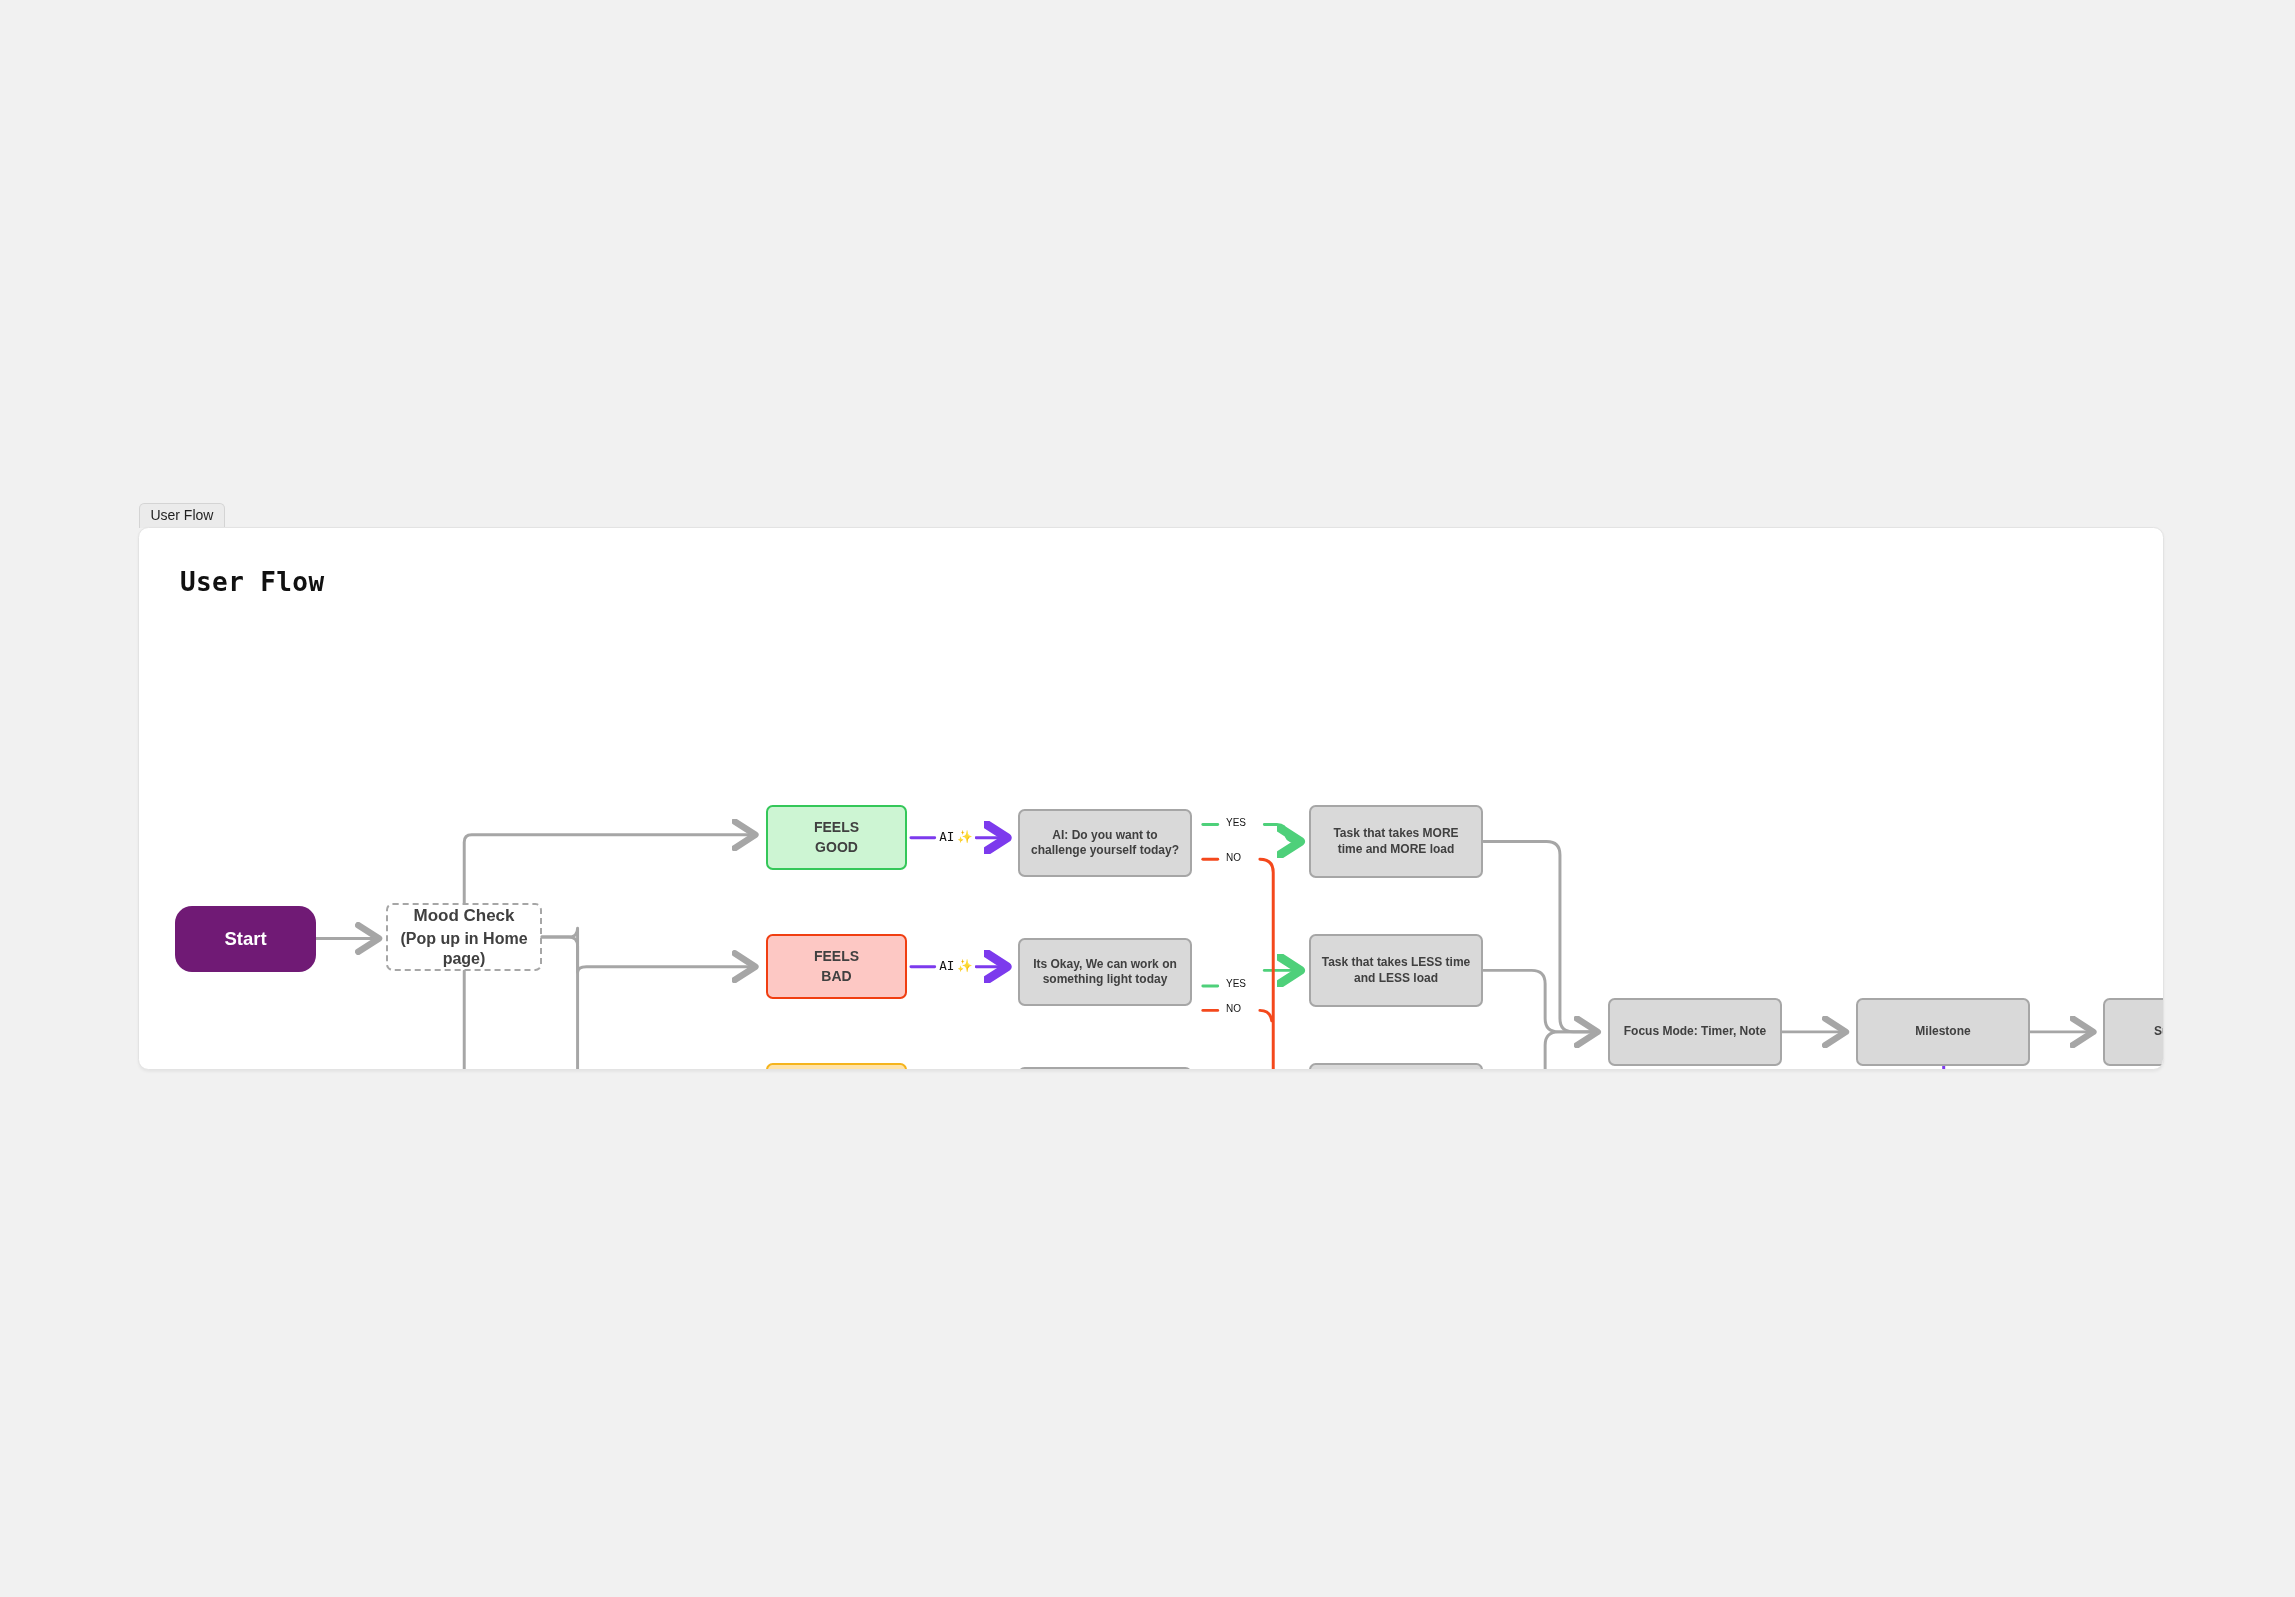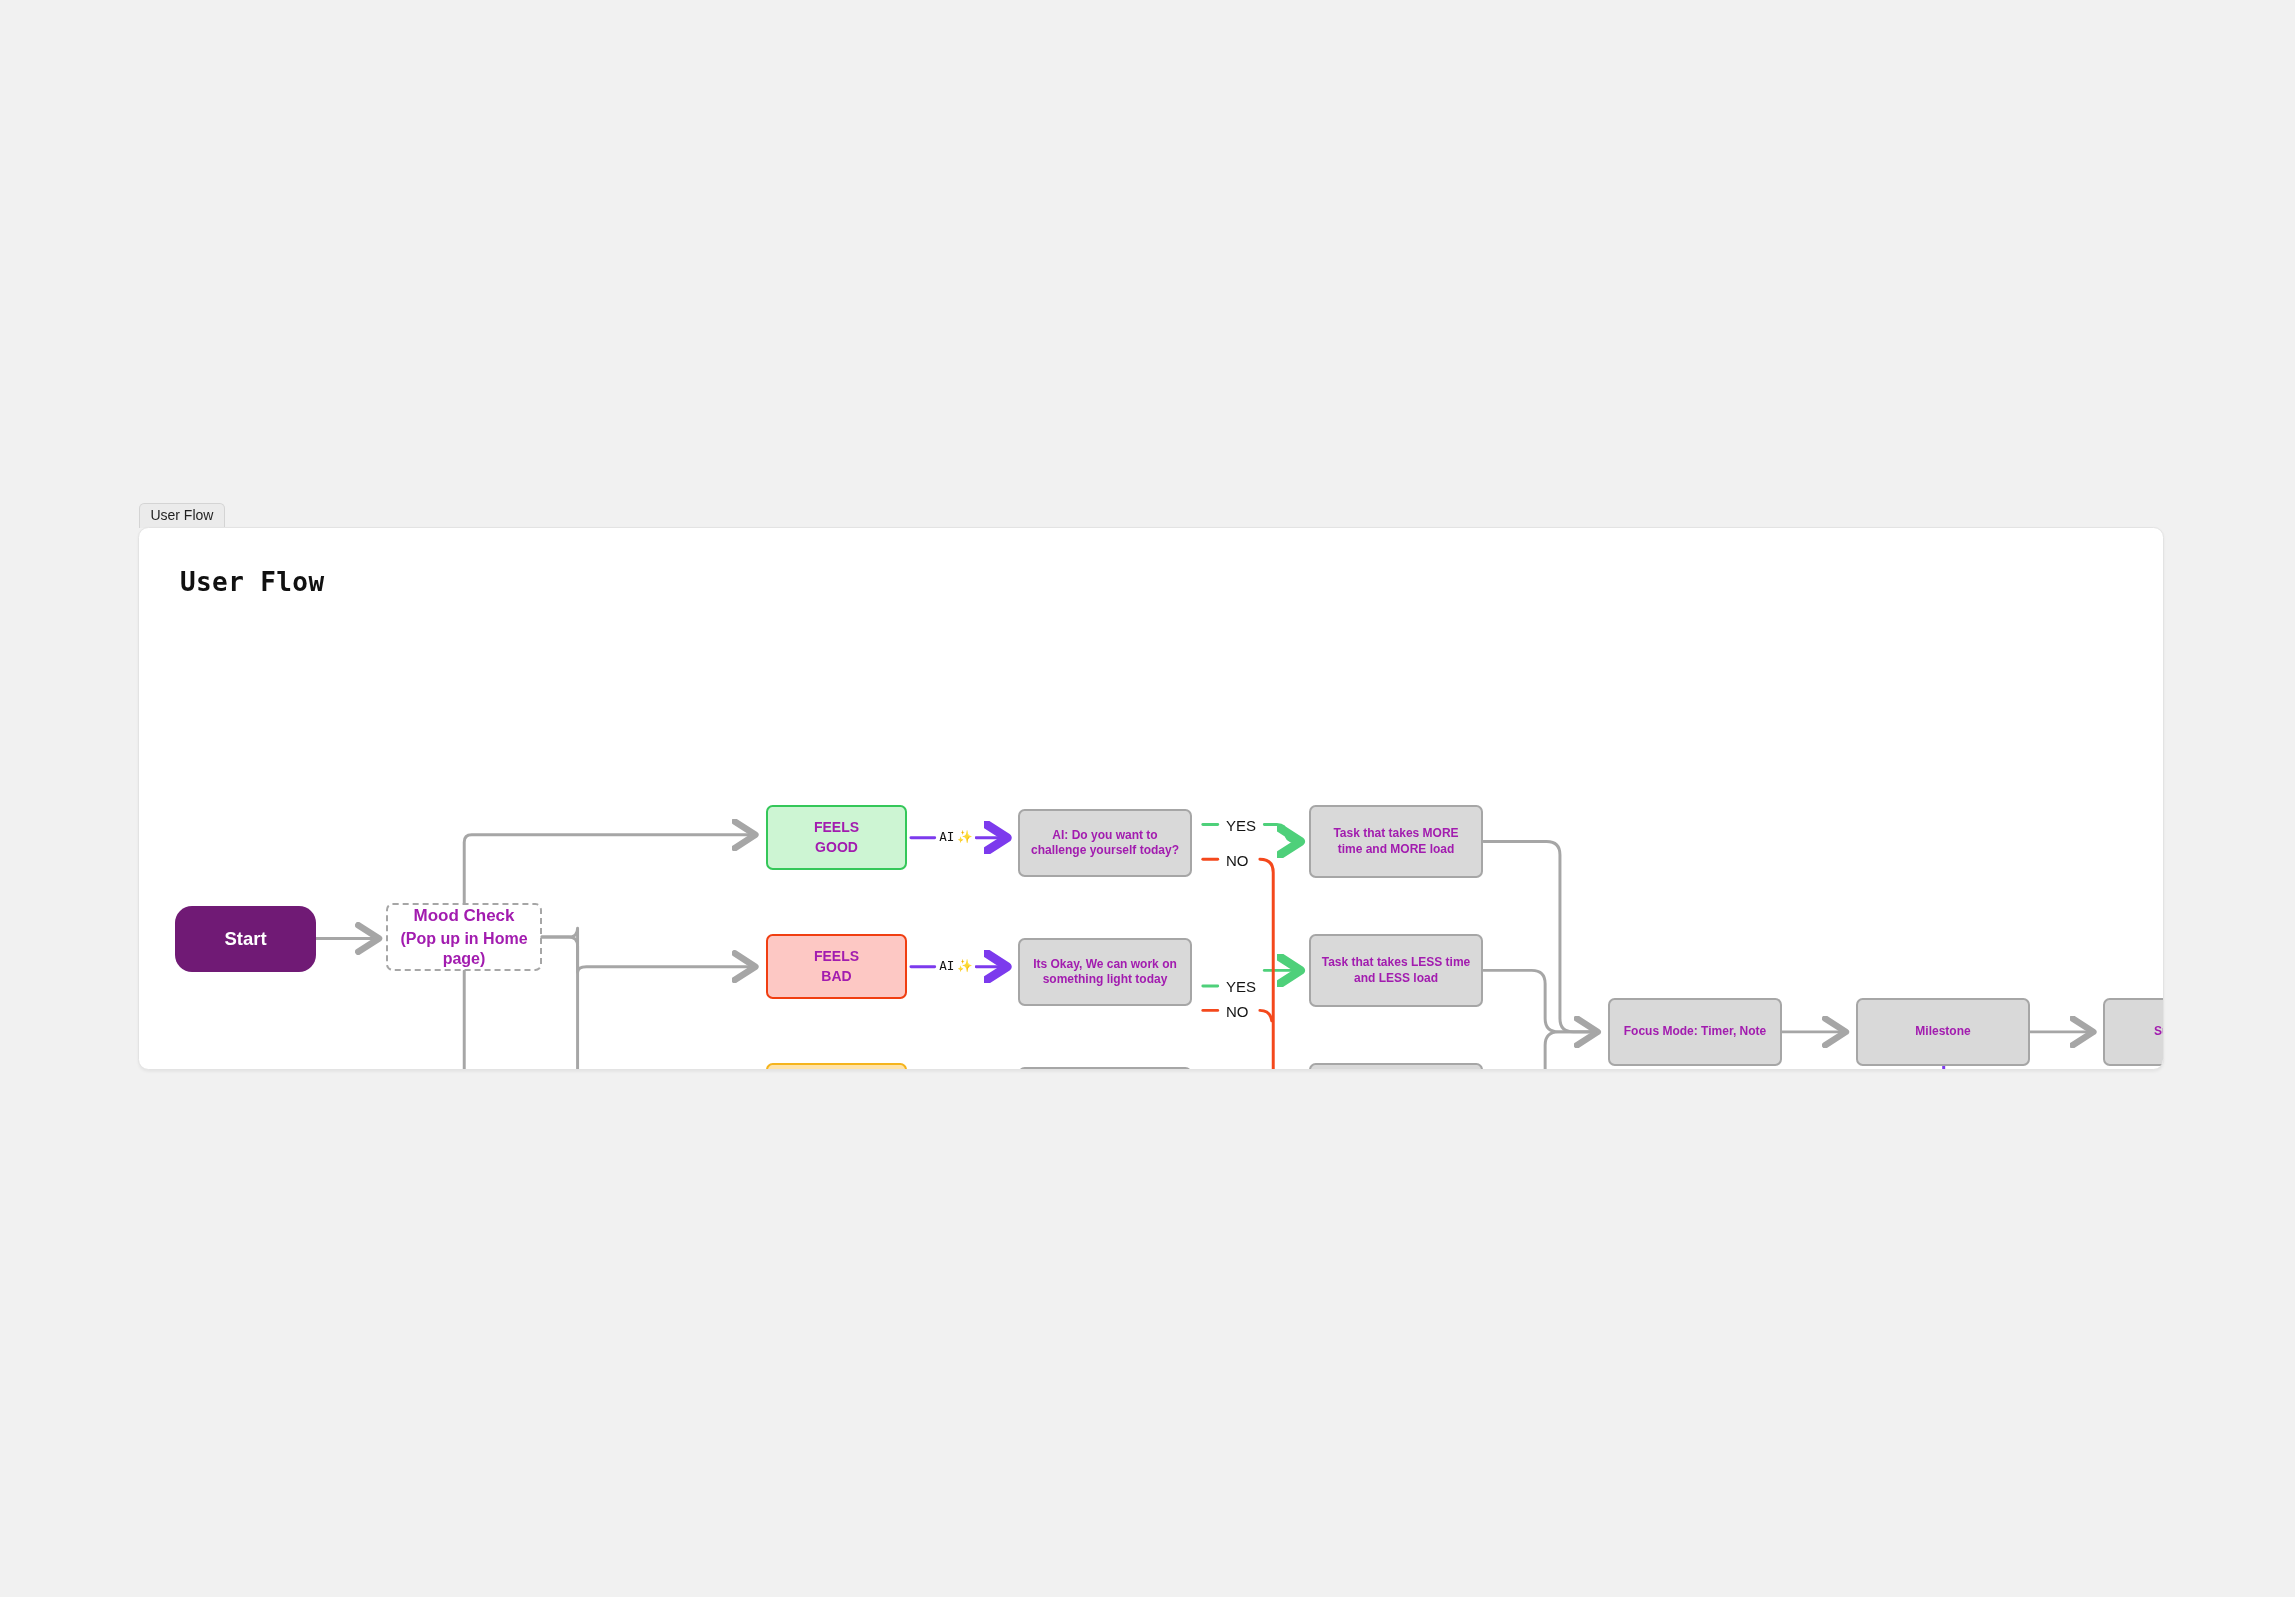--- a/index.html
+++ b/index.html
@@ -29,21 +29,21 @@
     border-radius:10.4px;
     box-shadow:0 1.5px 3px rgba(0,0,0,.05);
     overflow:hidden;
   }
   #svg-layer{position:absolute;left:0;top:0;width:2024px;height:541px;}
   .node{
     position:absolute;
     box-sizing:border-box;
     display:flex;align-items:center;justify-content:center;
     text-align:center;
-    color:#a21caf;
+    color:#404040;
     font-weight:bold;
     line-height:1.28;
     z-index:4;
   }
   .gray{
     background:#d9d9d9;
     border:2.2px solid #a6a6a6;
     border-radius:6.7px;
     font-size:12px;
   }
@@ -98,21 +98,21 @@
     font-size:12.6px;font-weight:normal;color:#141414;
     line-height:1;
     background:#fff;
     padding:1.5px 2.2px;
   }
   #ai-good{left:798px;top:301px;}
   #ai-bad{left:798px;top:430px;}
 
   .yn-label{
     position:absolute;z-index:5;
-    font-size:15px;color:#141414;font-weight:normal;
+    font-size:10px;color:#141414;font-weight:normal;
     background:#fff;padding:0.7px 3px;line-height:1;
   }
   #yes1{left:1084px;top:289px;}
   #no1{left:1084px;top:324px;}
   #yes2{left:1084px;top:450px;}
   #no2{left:1084px;top:475px;}
   .spark{color:#f5c518;}
 </style>
 </head>
 <body>

